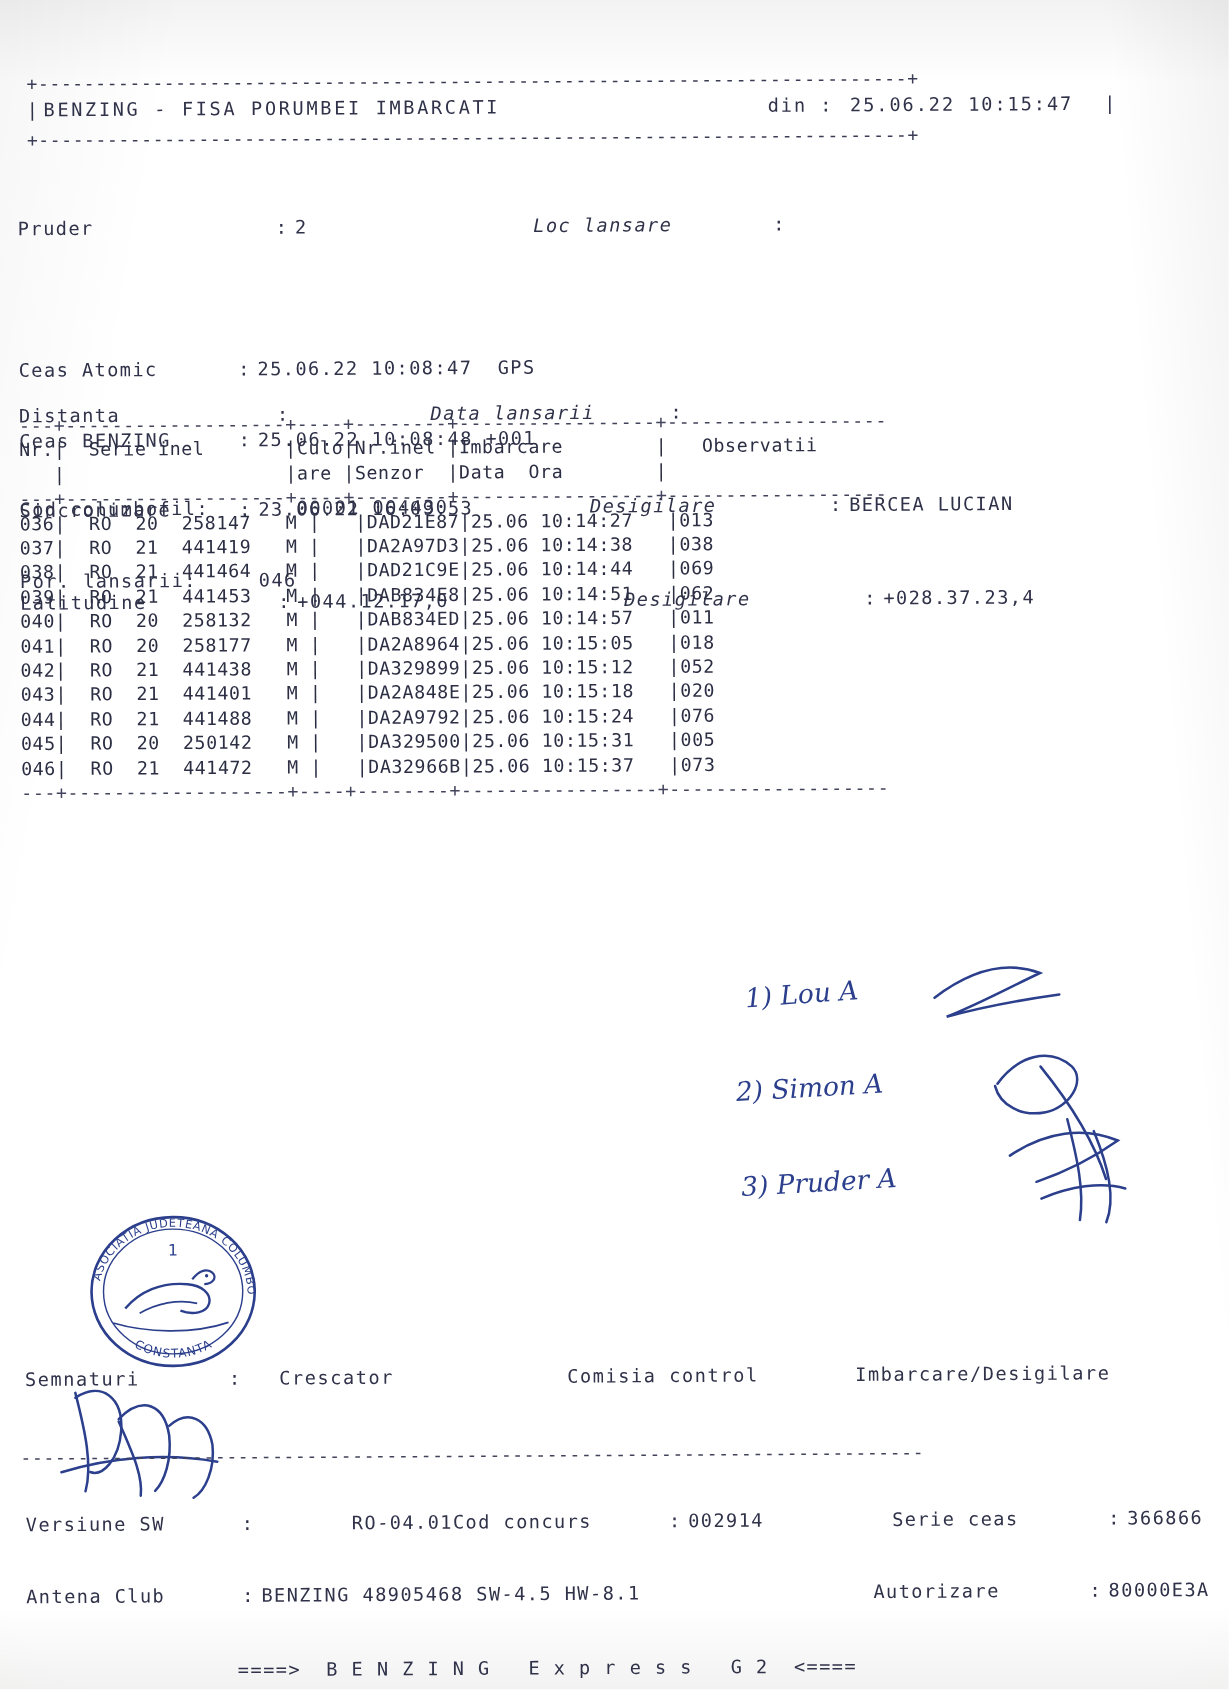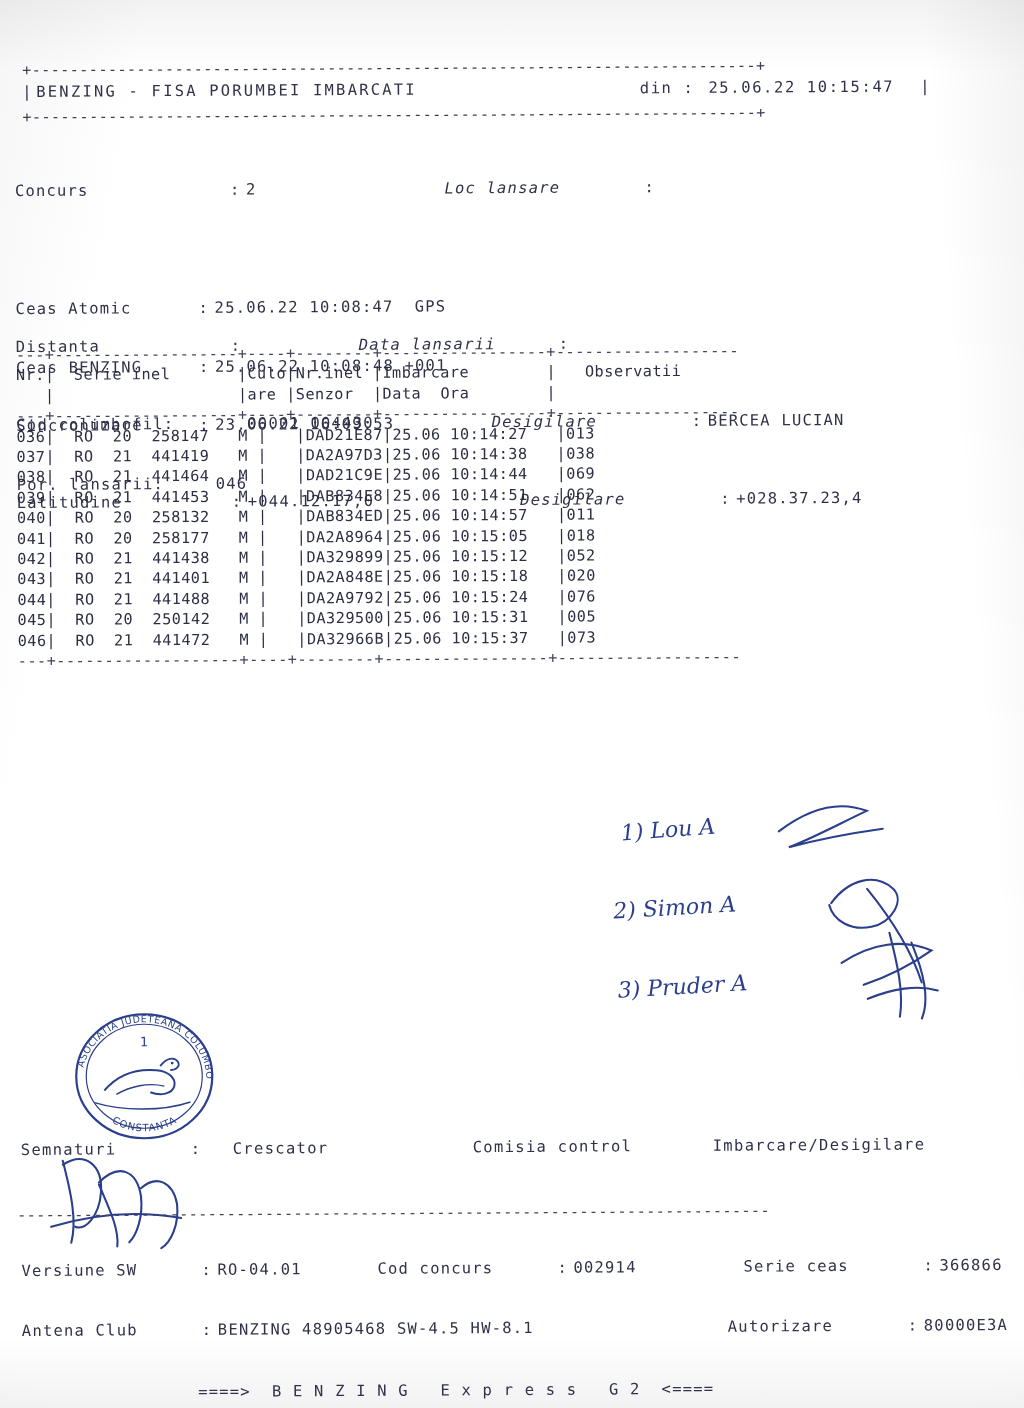--- a/index.html
+++ b/index.html
@@ -143,21 +143,21 @@
     position: absolute;
     left: 18px; top: 1218px;
     font-size: 15.5px;
     line-height: 20px;
     letter-spacing: 1.2px;
     color: #2f3249;
   }
   .footer .line { display: flex; }
   .footer .f-lbl { width: 180px; }
   .footer .f-colon { width: 16px; }
-  .footer .f-a { width: 160px; }
+  .footer .f-a { width: 160px; text-align: right; }
   .footer .f-b { width: 180px; }
   .footer .f-c { width: 170px; }
   .footer .f-d { width: 16px; }
   .footer .express {
     margin-top: 2px;
     padding-left: 176px;
     letter-spacing: 1.2px;
   }
 
   
@@ -199,21 +199,21 @@
     <span style="width:14px"></span>
     <span class="din">25.06.22 10:15:47</span>
     <span style="width:26px"></span>
     <span class="bar">|</span>
   </div>
 
   <div class="mono frame-line" id="frame-bot">+----------------------------------------------------------------------------+</div>
 
   <div class="mono info">
     <div class="line">
-      <span class="lbl">Concurs</span>
+      <span class="lbl">Pruder</span>
       <span class="colon">:</span>
       <span class="val">2</span>
       <span class="right">
         <span class="rlbl" style="margin-left:128px">Loc lansare</span>
         <span class="colon">:</span>
         <span class="val"></span>
       </span>
     </div>
 
     <div class="gap"></div>

